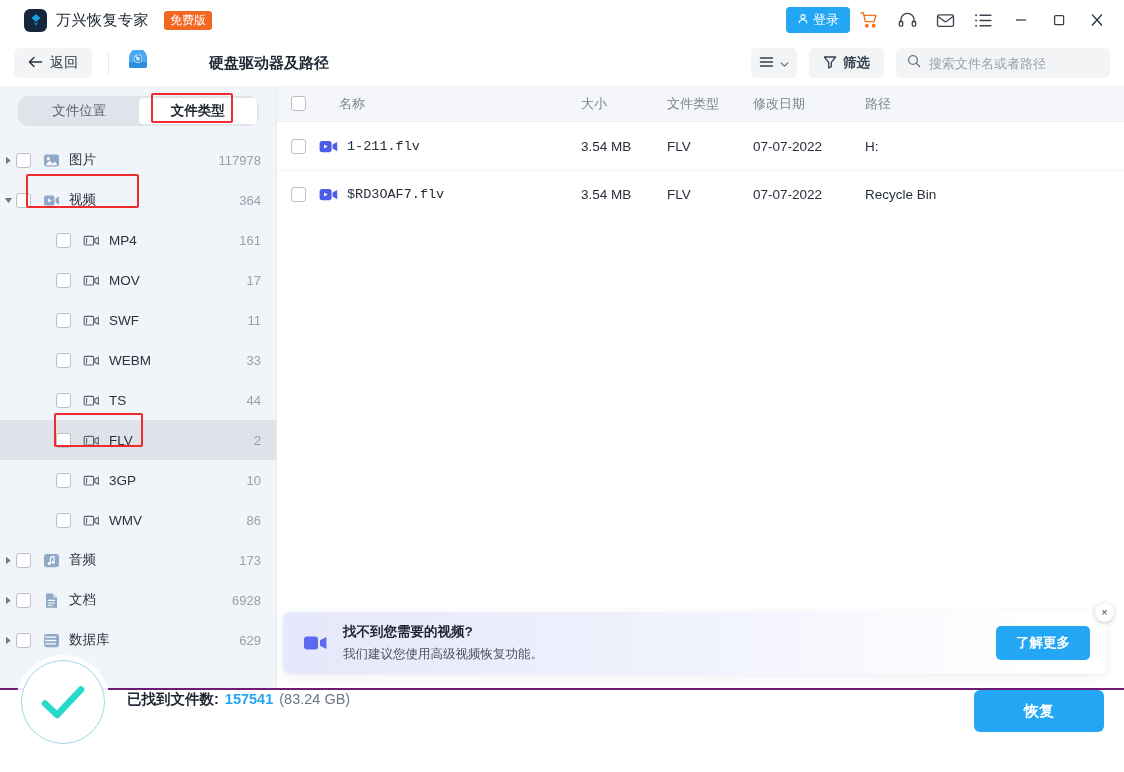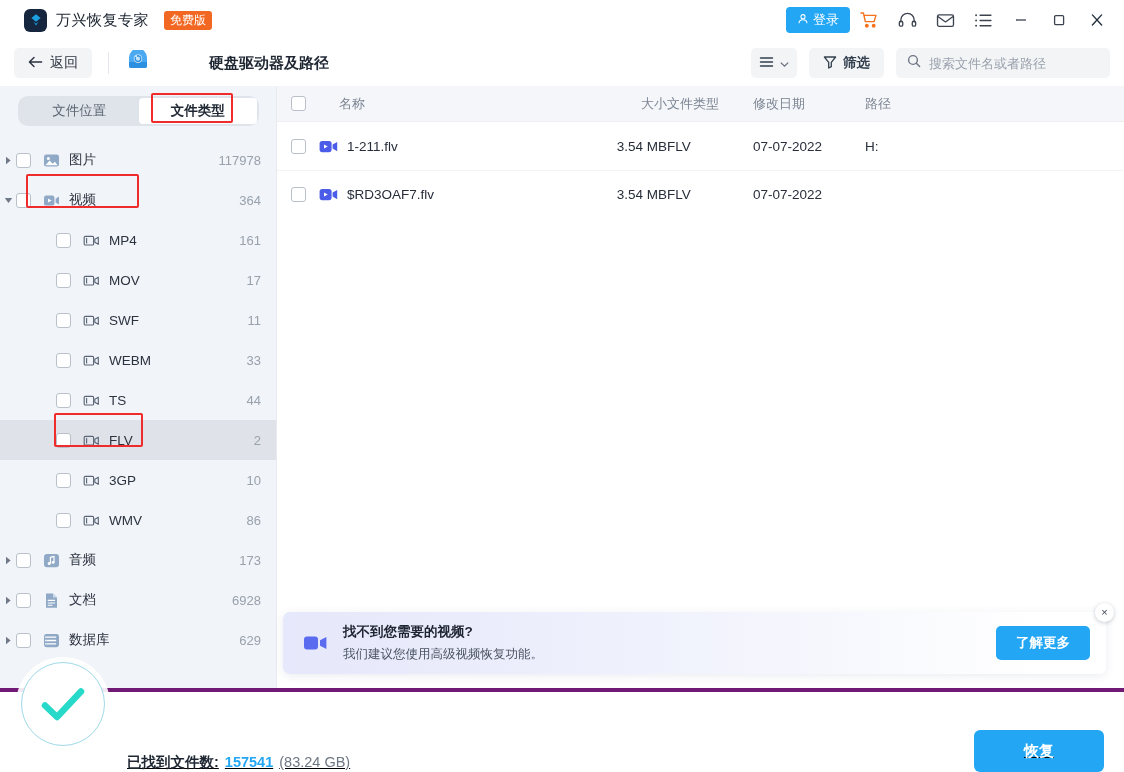--- a/index.html
+++ b/index.html
@@ -120,22 +120,22 @@
   
   .main { flex: 1 1 auto; display: flex; flex-direction: column; min-width: 0; background: #fff; position: relative; }
   .table-head {
     height: 36px; flex: 0 0 36px; background: #f4f6f9; display: flex;
     align-items: center; font-size: 13px; color: #7c8593;
     border-bottom: 1px solid #eceef2;
   }
   .rowline { display: flex; align-items: center; height: 48px; font-size: 13.5px; color: #272e3a; }
   .rowline + .rowline { border-top: 1px solid #f2f4f7; }
   .c-check { width: 42px; flex: 0 0 42px; display: flex; justify-content: center; align-items: center; }
-  .c-name { width: 262px; flex: 0 0 262px; display: flex; align-items: center; gap: 9px; }
-  .c-size { width: 86px; flex: 0 0 86px; text-align: right; }
+  .c-name { width: 262px; flex: 0 0 262px; display: flex; align-items: center; gap: 9px; font-family: Liberation Mono, monospace; }
+  .c-size { width: 86px; flex: 0 0 86px; }
   .c-type { width: 86px; flex: 0 0 86px; }
   .c-date { width: 112px; flex: 0 0 112px; }
   .c-path { flex: 1 1 auto; }
   .table-head .c-name { padding-left: 20px; }
   .filelist { flex: 1 1 auto; overflow-y: auto; }
   .vfile-icon { width: 19px; height: 19px; flex: 0 0 19px; }
 
   
   .banner {
     position: absolute; left: 6px; right: 18px; bottom: 14px; height: 62px;
@@ -154,22 +154,22 @@
   }
   .banner-close {
     position: absolute; right: -8px; top: -9px; width: 19px; height: 19px;
     border-radius: 50%; background: #fff; box-shadow: 0 1px 4px rgba(40,50,80,.26);
     display: flex; align-items: center; justify-content: center; cursor: pointer;
     color: #3d4553; font-size: 11px; line-height: 1;
   }
 
   
   .footer {
-    height: 84px; flex: 0 0 84px; background: #fff; display: flex; align-items: flex-end;
-    padding: 0 20px 0 0; position: relative; border-top: 4px solid #701a75; text-decoration: underline;
+    height: 84px; flex: 0 0 84px; background: #fff; display: flex; align-items: flex-start;
+    padding: 0 20px 0 0; position: relative; border-top: 2px solid #701a75;
   }
   .check-circle {
     position: absolute; left: 21px; top: -30px; width: 84px; height: 84px;
     border-radius: 50%; background: #fff; border: 1px solid #9fd9e8;
     display: flex; align-items: center; justify-content: center;
     box-shadow: 0 0 0 5px rgba(255,255,255,.9);
   }
   .found-text { margin-left: 127px; font-size: 14.5px; color: #1f2733; font-weight: bold; display: flex; align-items: baseline; gap: 6px; }
   .found-num { color: #23a7f5; font-weight: bold; }
   .found-size { color: #6d7683; font-weight: normal; }
@@ -551,20 +551,21 @@
               <span class="vfile-icon"><svg width="19" height="19" viewBox="0 0 19 19">
                   <rect x="0.6" y="4" width="12" height="11.2" rx="2.6" fill="#4b5ce8"></rect>
                   <path d="M13.6 7.6 18.2 5v9.2l-4.6-2.6z" fill="#4b5ce8"></path>
                   <path d="M5 7.6 8.7 9.6 5 11.6z" fill="#fff"></path>
                 </svg></span>
               <span>$RD3OAF7.flv</span>
             </div>
             <div class="c-size">3.54 MB</div>
             <div class="c-type">FLV</div>
             <div class="c-date">07-07-2022</div>
+            <div class="c-path">Recycle Bin</div>
           </div>
         </div>
 
       <div class="banner">
         <div class="banner-icon">
           <svg width="26" height="18" viewBox="0 0 26 18">
               <rect x="1" y="2.5" width="14" height="13" rx="3" fill="#5b6bf0"></rect>
               <path d="M17 6.2 23.4 3v12l-6.4-3.2z" fill="#5b6bf0"></path>
             </svg>
         </div>

